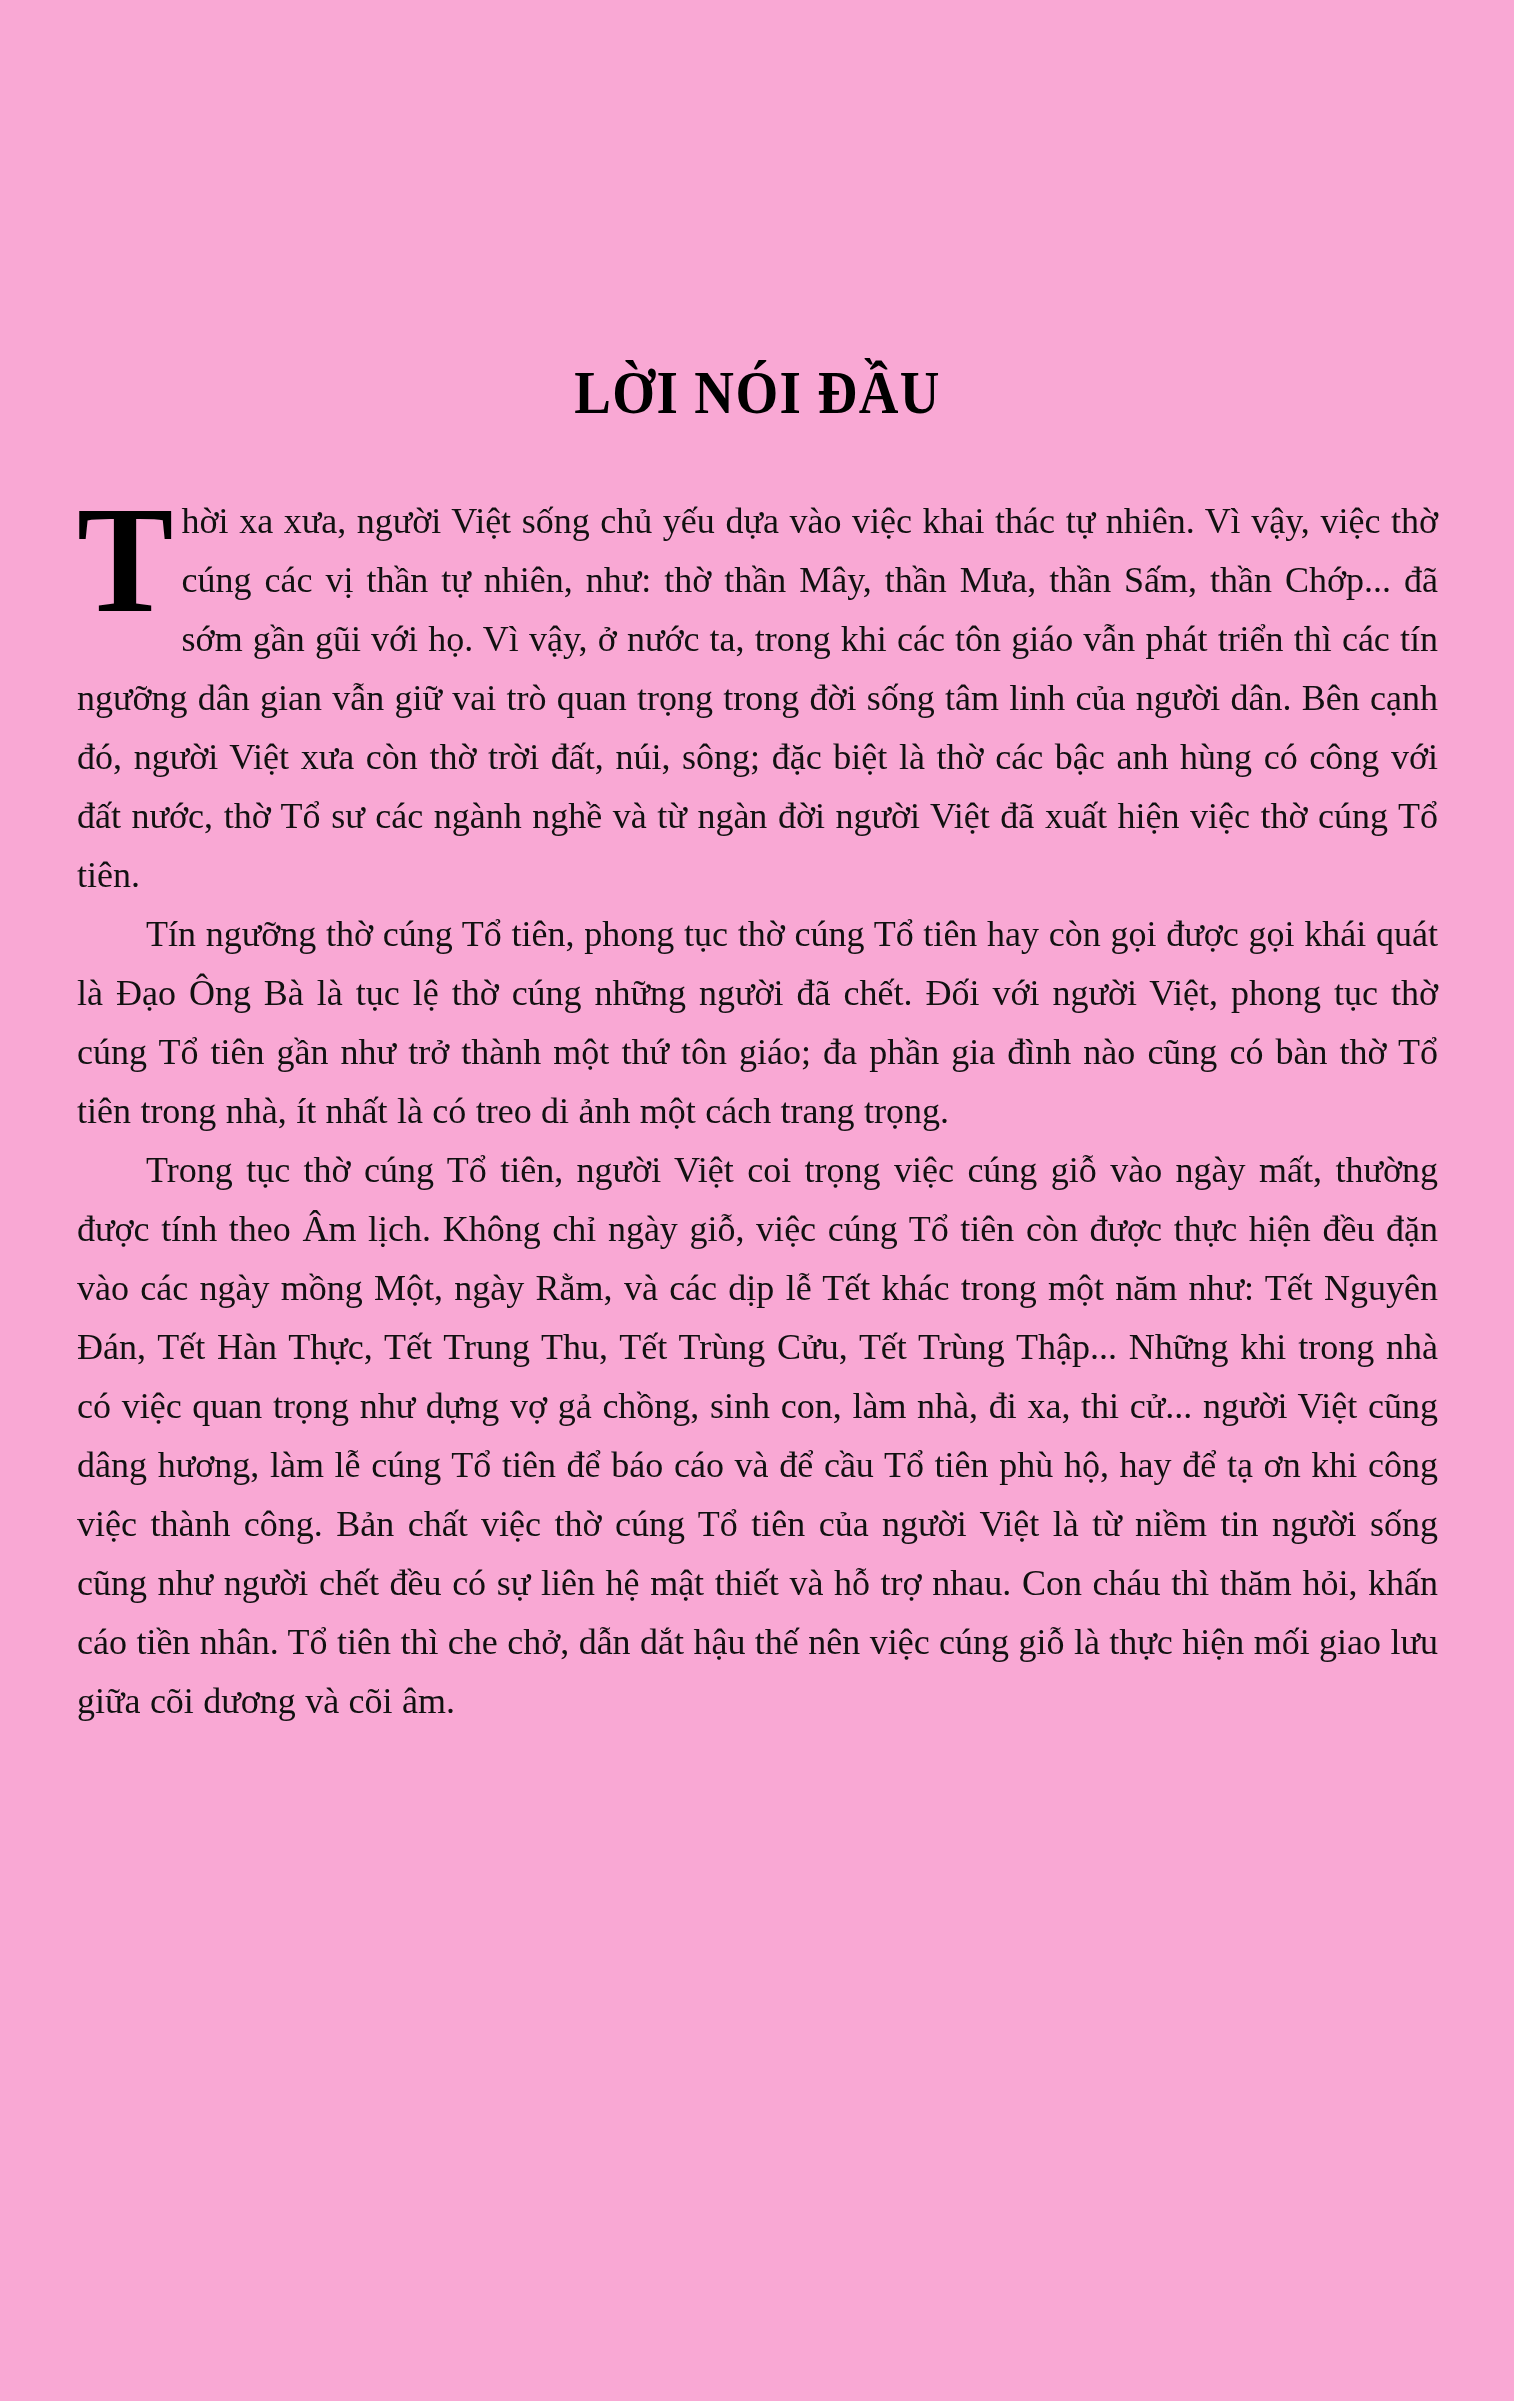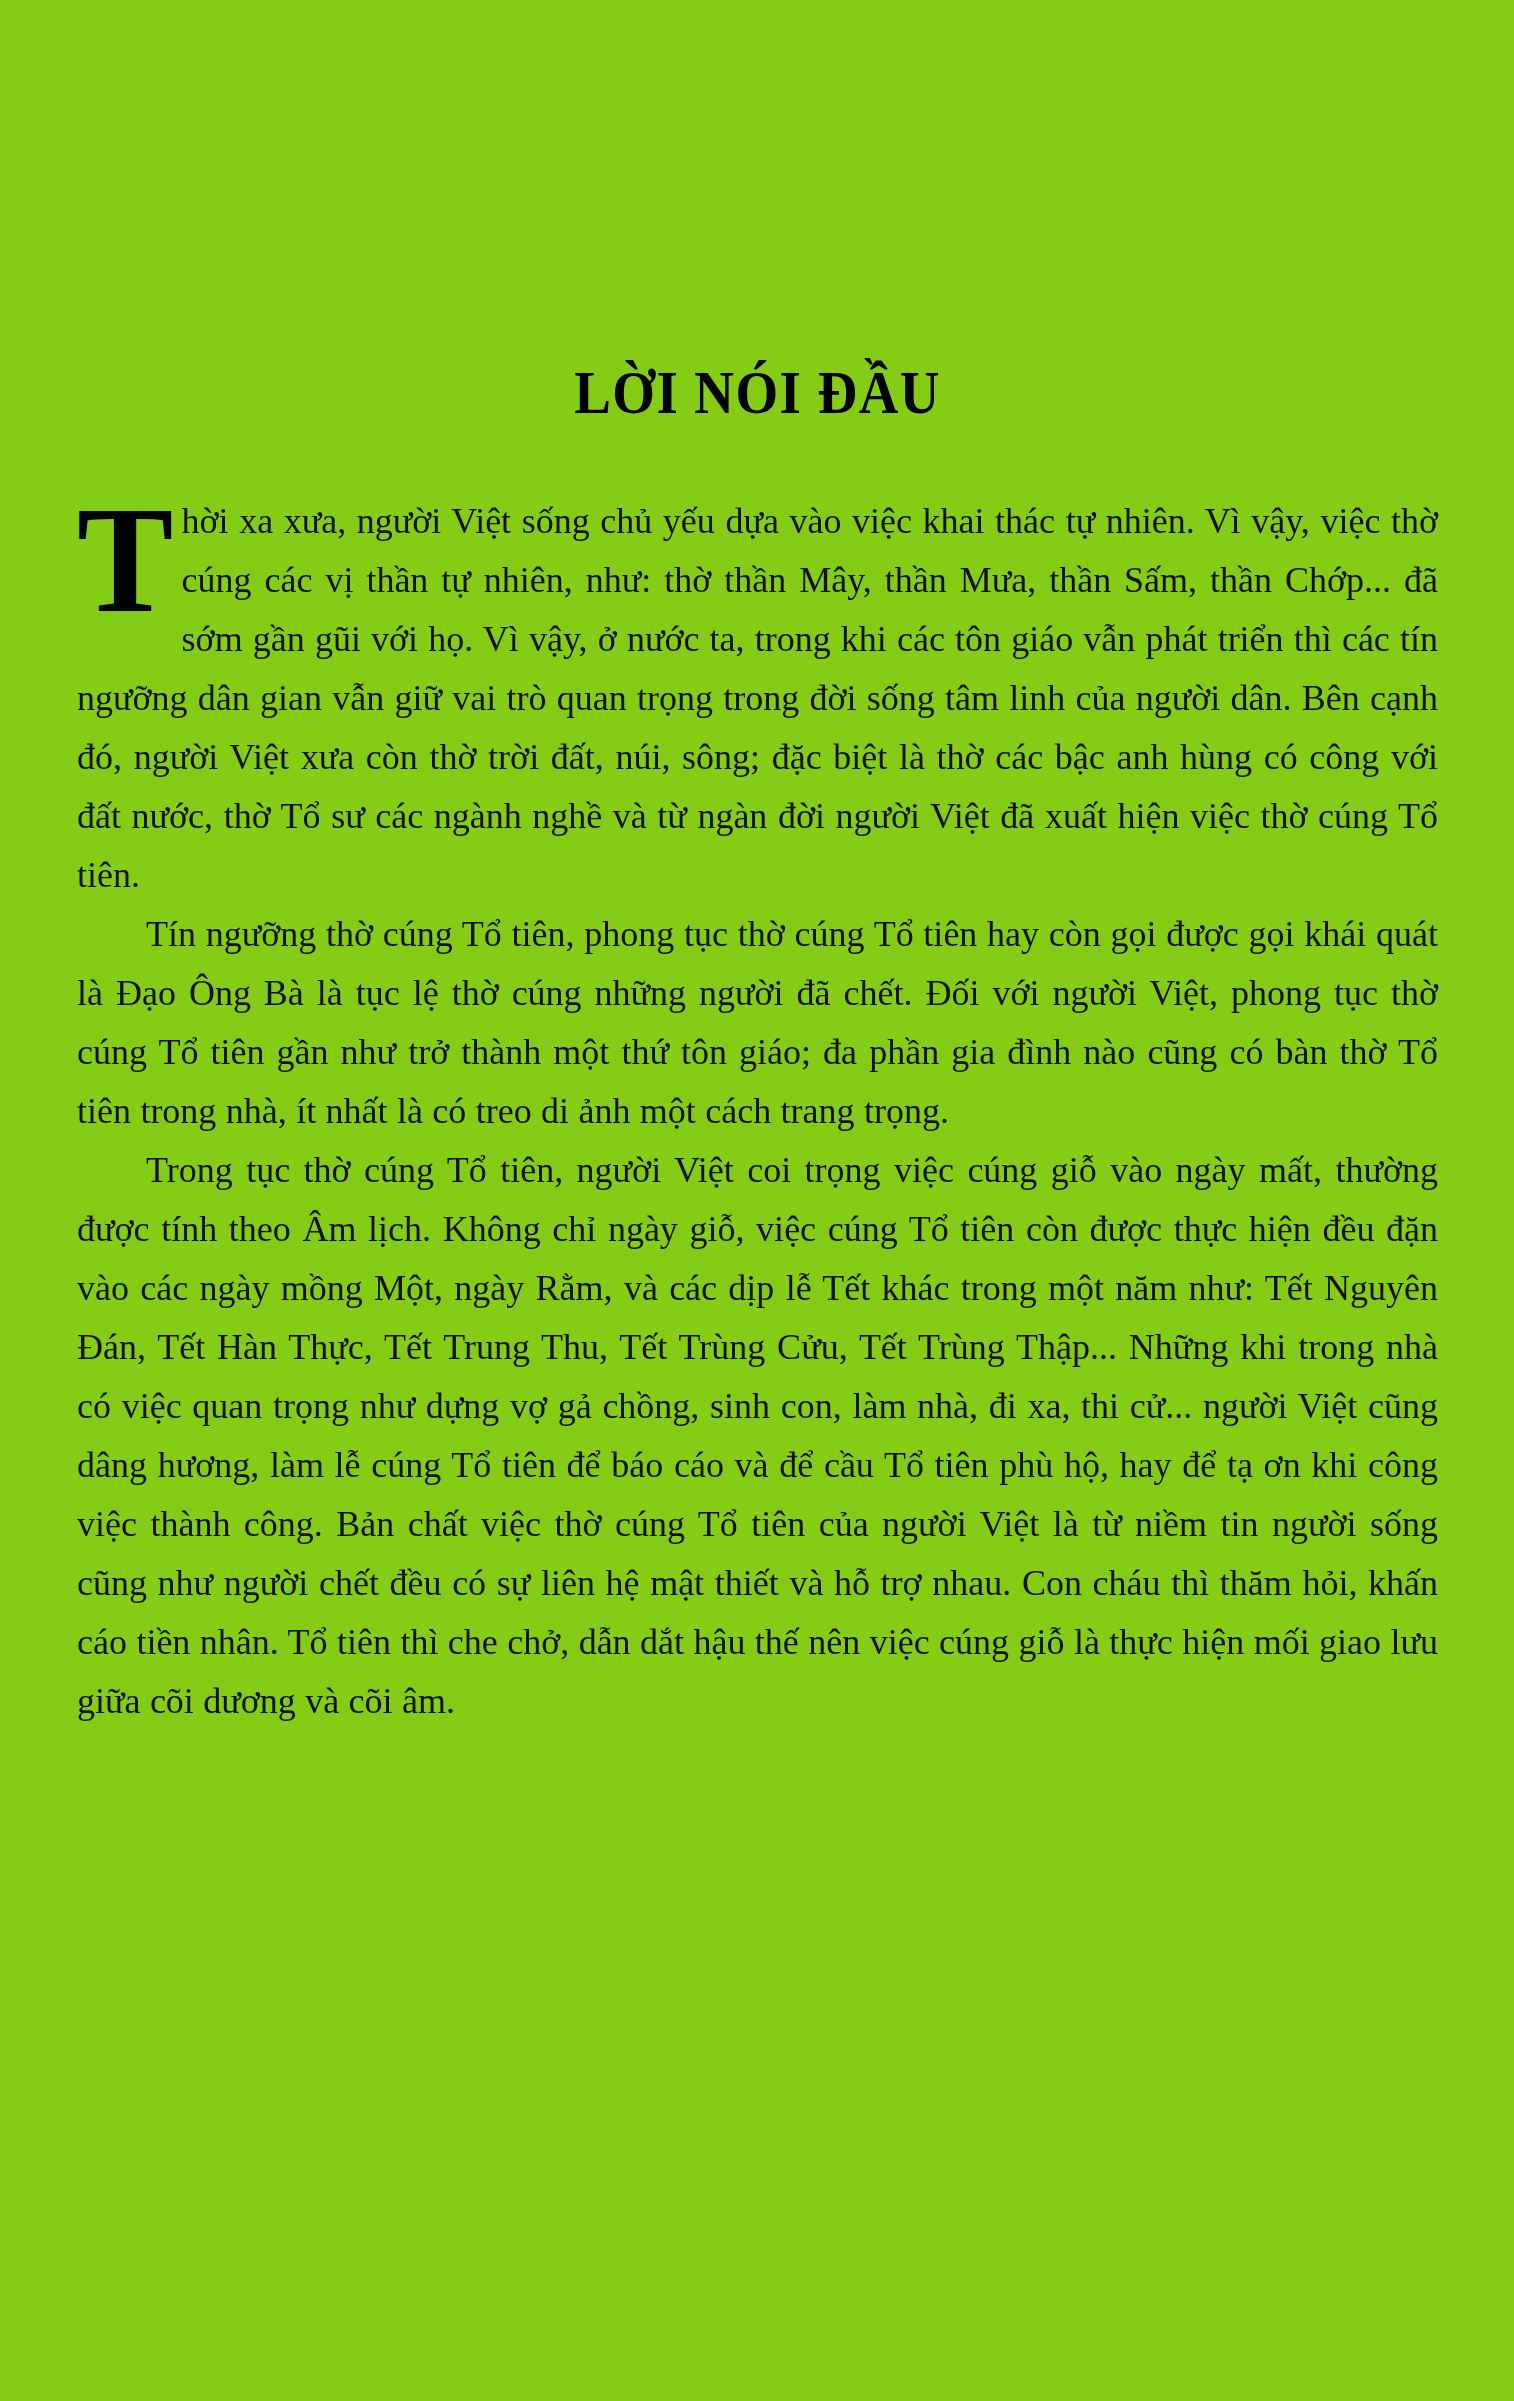--- a/index.html
+++ b/index.html
@@ -15,21 +15,21 @@
     overflow: hidden;
     font-family: "Liberation Serif", "DejaVu Serif", serif;
     color: #0a0a0a;
     -webkit-font-smoothing: antialiased;
   }
 
   
   .page {
     position: absolute;
     inset: 0;
-    background: #84cc16;
+    background: #f9a8d4;
   }
 
   .content {
     position: absolute;
     left: 77px;
     top: 0;
     width: 1361px;
     height: 2401px;
   }
 

